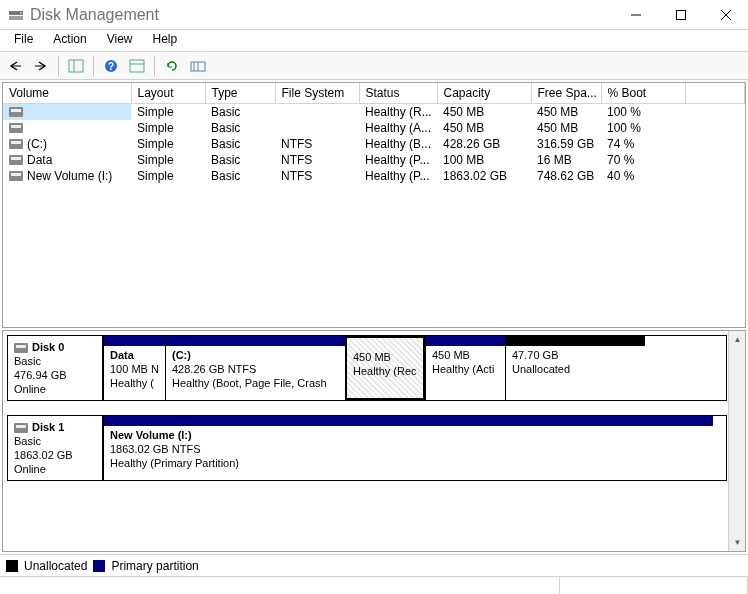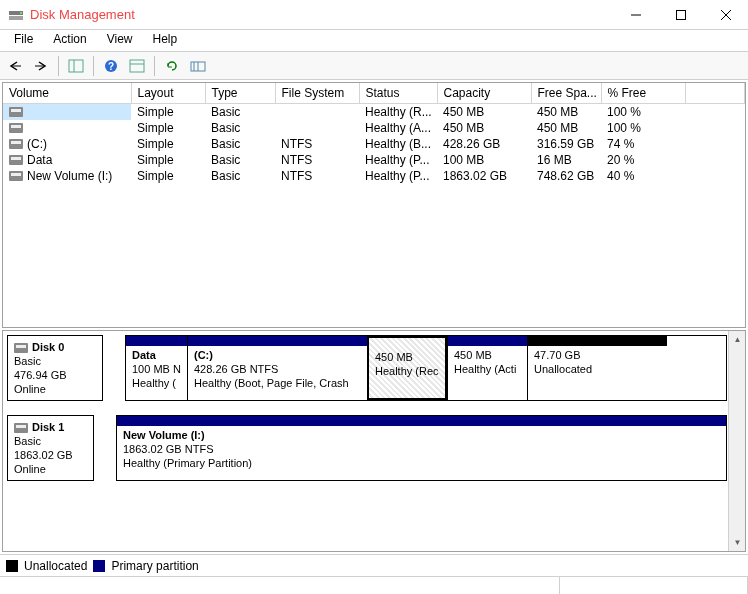--- a/index.html
+++ b/index.html
@@ -1,39 +1,39 @@
 <!DOCTYPE html>
 <html><head>
 <meta charset="utf-8">
 <style>
 * { box-sizing: border-box; margin: 0; padding: 0; }
 body { font-family: "Segoe UI", Tahoma, sans-serif; font-size: 12px; background: #fff; width: 748px; height: 594px; overflow: hidden; display: flex; flex-direction: column; }
 .title-bar { background: #fff; height: 30px; display: flex; align-items: center; padding-left: 8px; border-bottom: 1px solid #d0d0d0; }
 .title-bar .title-icon { width: 16px; height: 16px; margin-right: 6px; display: inline-flex; align-items: center; justify-content: center; }
-.title-bar .title-text { flex: 1; font-size: 13px; color: #ef4444; }
+.title-bar .title-text { flex: 1; font-size: 16px; color: #737373; }
 .win-btns { display: flex; }
 .win-btn { width: 45px; height: 30px; display: flex; align-items: center; justify-content: center; color: #000; }
 .menu-bar { height: 22px; display: flex; align-items: flex-start; padding-left: 4px; border-bottom: 1px solid #d0d0d0; background: #fff; }
 .menu-item { padding: 2px 10px; font-size: 12px; cursor: default; }
 .toolbar { height: 28px; display: flex; align-items: center; padding: 2px 4px; border-bottom: 1px solid #d0d0d0; gap: 4px; background: #f8f8f8; }
 .tb-btn { width: 22px; height: 22px; display: flex; align-items: center; justify-content: center; border: 1px solid transparent; }
 .tb-sep { width: 1px; height: 20px; background: #c0c0c0; margin: 0 2px; }
 .content { flex: 1; display: flex; flex-direction: column; overflow: hidden; }
 .volume-list { border: 1px solid #a0a0a0; margin: 2px; background: #fff; height: 246px; overflow: hidden; position: relative; }
 .vol-table { width: 100%; border-collapse: collapse; table-layout: fixed; }
 .vol-table th { text-align: left; font-weight: normal; font-size: 12px; padding: 2px 6px; border-right: 1px solid #d4d4d4; border-bottom: 1px solid #d4d4d4; background: #fff; height: 20px; white-space: nowrap; overflow: hidden; }
 .vol-table td { padding: 1px 6px; font-size: 12px; white-space: nowrap; overflow: hidden; }
 .vol-table tbody tr.selected td:first-child { background: #cce8ff; }
 .disk-icon { display: inline-block; width: 14px; height: 10px; background: #888; border-radius: 1px; margin-right: 4px; vertical-align: middle; position: relative; }
 .disk-icon::after { content:""; position:absolute; left:2px; right:2px; top:2px; height:3px; background:#eee; }
 .cd-icon { display: inline-block; width: 12px; height: 12px; border-radius: 50%; background: radial-gradient(circle, #fff 0%, #ccc 40%, #999 50%, #ccc 60%, #fff 100%); margin-right: 4px; vertical-align: middle; }
 .graphical-pane { flex: 1; border: 1px solid #a0a0a0; margin: 0 2px 2px 2px; background: #fff; overflow: hidden; position: relative; }
 .gp-scroll { position: absolute; right: 0; top: 0; width: 17px; bottom: 0; background: #f0f0f0; border-left: 1px solid #d0d0d0; }
 .arrow { width: 17px; height: 17px; display: flex; align-items: center; justify-content: center; font-size: 8px; color: #606060; }
-.disk-row { display: flex; border-bottom: 2px solid #fff; margin: 4px 18px 12px 4px; gap: 22px; }
+.disk-row { display: flex; border-bottom: 2px solid #fff; margin: 4px 18px 12px 4px; }
 .disk-info { width: 96px; border: 1px solid #000; padding: 4px 6px; font-size: 11px; line-height: 14px; }
 .disk-info .dname { font-weight: bold; }
 .partitions { flex: 1; display: flex; border: 1px solid #000; border-left: none; }
 .part { border-left: 1px solid #000; padding: 4px 6px; font-size: 11px; line-height: 14px; overflow: hidden; position: relative; }
 .part .phead { position: absolute; left: 0; right: 0; top: 0; height: 10px; }
 .part .pbody { margin-top: 8px; white-space: nowrap; overflow: hidden; }
 .part .pname { font-weight: bold; }
 .phead.primary { background: #000080; }
 .phead.unalloc { background: #000; }
 .part.selected { border: 2px solid #000; background: repeating-linear-gradient(45deg, #fff, #fff 2px, #e8e8e8 2px, #e8e8e8 4px); }
@@ -150,21 +150,21 @@
       </colgroup>
       <thead>
         <tr>
           <th>Volume</th>
           <th>Layout</th>
           <th>Type</th>
           <th>File System</th>
           <th>Status</th>
           <th>Capacity</th>
           <th>Free Spa...</th>
-          <th>% Free</th>
+          <th>% Boot</th>
           <th></th>
         </tr>
       </thead>
       <tbody id="vol-body">
           <tr class="selected">
             <td><span class="disk-icon"></span><span></span></td>
             <td>Simple</td>
             <td>Basic</td>
             <td></td>
             <td>Healthy (R...</td>
@@ -196,21 +196,21 @@
             <td></td>
           </tr>
           <tr>
             <td><span class="disk-icon"></span><span>Data</span></td>
             <td>Simple</td>
             <td>Basic</td>
             <td>NTFS</td>
             <td>Healthy (P...</td>
             <td>100 MB</td>
             <td>16 MB</td>
-            <td>20 %</td>
+            <td>70 %</td>
             <td></td>
           </tr>
           <tr>
             <td><span class="disk-icon"></span><span>New Volume (I:)</span></td>
             <td>Simple</td>
             <td>Basic</td>
             <td>NTFS</td>
             <td>Healthy (P...</td>
             <td>1863.02 GB</td>
             <td>748.62 GB</td>

